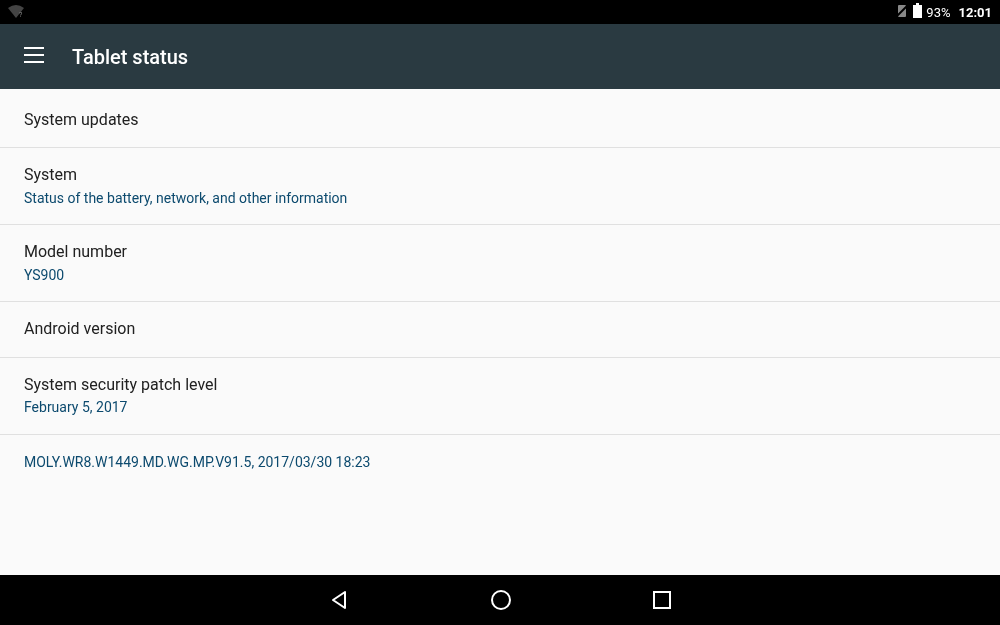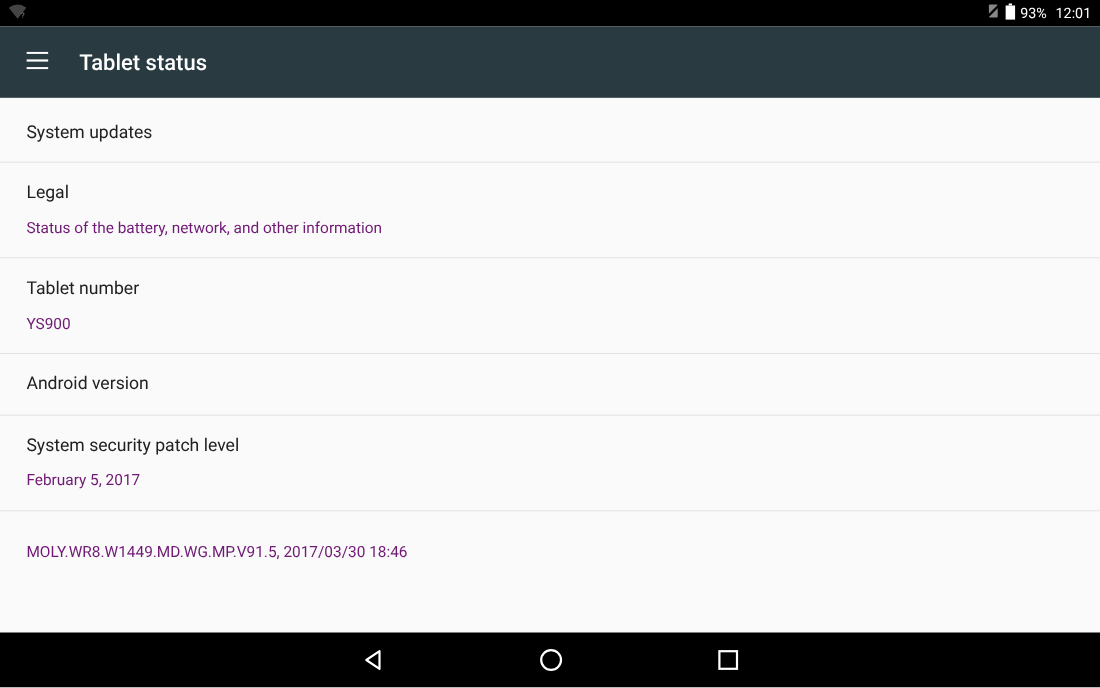--- a/index.html
+++ b/index.html
@@ -42,22 +42,22 @@
       cursor: pointer;
     }
     .setting-item:first-child { padding-top: 20px; }
     .setting-title {
       font-size: 16px;
       color: #212121;
       line-height: 1.4;
     }
     .setting-subtitle {
       font-size: 14px;
-      color: #701a75;
-      margin-top: 12px;
+      color: #0c4a6e;
+      margin-top: 2px;
       line-height: 1.4;
     }
     
     .nav-bar {
       height: 50px;
       background: #000;
       display: flex;
       align-items: center;
       justify-content: center;
       gap: 140px;
@@ -89,56 +89,56 @@
           <line x1="1" y1="13" x2="13" y2="1" stroke="#000" stroke-width="2"></line>
         </svg>
     </span>
     <span>
       <svg width="9" height="15" viewBox="0 0 9 15">
           <rect x="3" y="0" width="3" height="2" fill="#fff"></rect>
           <rect x="0" y="2" width="9" height="13" fill="#fff"></rect>
         </svg>
     </span>
     <span>93%</span>
-    <span style="margin-left:4px;font-weight:400;">12:01</span>
+    <span style="margin-left:4px;font-weight:700;">12:01</span>
   </div>
 </div>
 
 <div class="app-bar">
   <span class="menu-icon">
     <svg width="20" height="16" viewBox="0 0 20 16">
         <rect width="20" height="2" fill="#fff"></rect>
         <rect y="7" width="20" height="2" fill="#fff"></rect>
         <rect y="14" width="20" height="2" fill="#fff"></rect>
       </svg>
   </span>
   <span class="app-title">Tablet status</span>
 </div>
 
 <div class="content">
   <div class="setting-item">
     <div class="setting-title">System updates</div>
   </div>
   <div class="setting-item">
-    <div class="setting-title">Legal</div>
+    <div class="setting-title">System</div>
     <div class="setting-subtitle">Status of the battery, network, and other information</div>
   </div>
   <div class="setting-item">
-    <div class="setting-title">Tablet number</div>
+    <div class="setting-title">Model number</div>
     <div class="setting-subtitle">YS900</div>
   </div>
   <div class="setting-item">
     <div class="setting-title">Android version</div>
   </div>
   <div class="setting-item">
     <div class="setting-title">System security patch level</div>
     <div class="setting-subtitle">February 5, 2017</div>
   </div>
   <div class="setting-item" style="border-bottom:none;">
-    <div class="setting-subtitle">MOLY.WR8.W1449.MD.WG.MP.V91.5, 2017/03/30 18:46</div>
+    <div class="setting-subtitle">MOLY.WR8.W1449.MD.WG.MP.V91.5, 2017/03/30 18:23</div>
   </div>
 </div>
 
 <div class="nav-bar">
   <span class="nav-button">
     <svg width="22" height="22" viewBox="0 0 22 22">
         <path d="M17 3 L5 11 L17 19 Z" fill="none" stroke="#fff" stroke-width="2" stroke-linejoin="round"></path>
       </svg>
   </span>
   <span class="nav-button">

